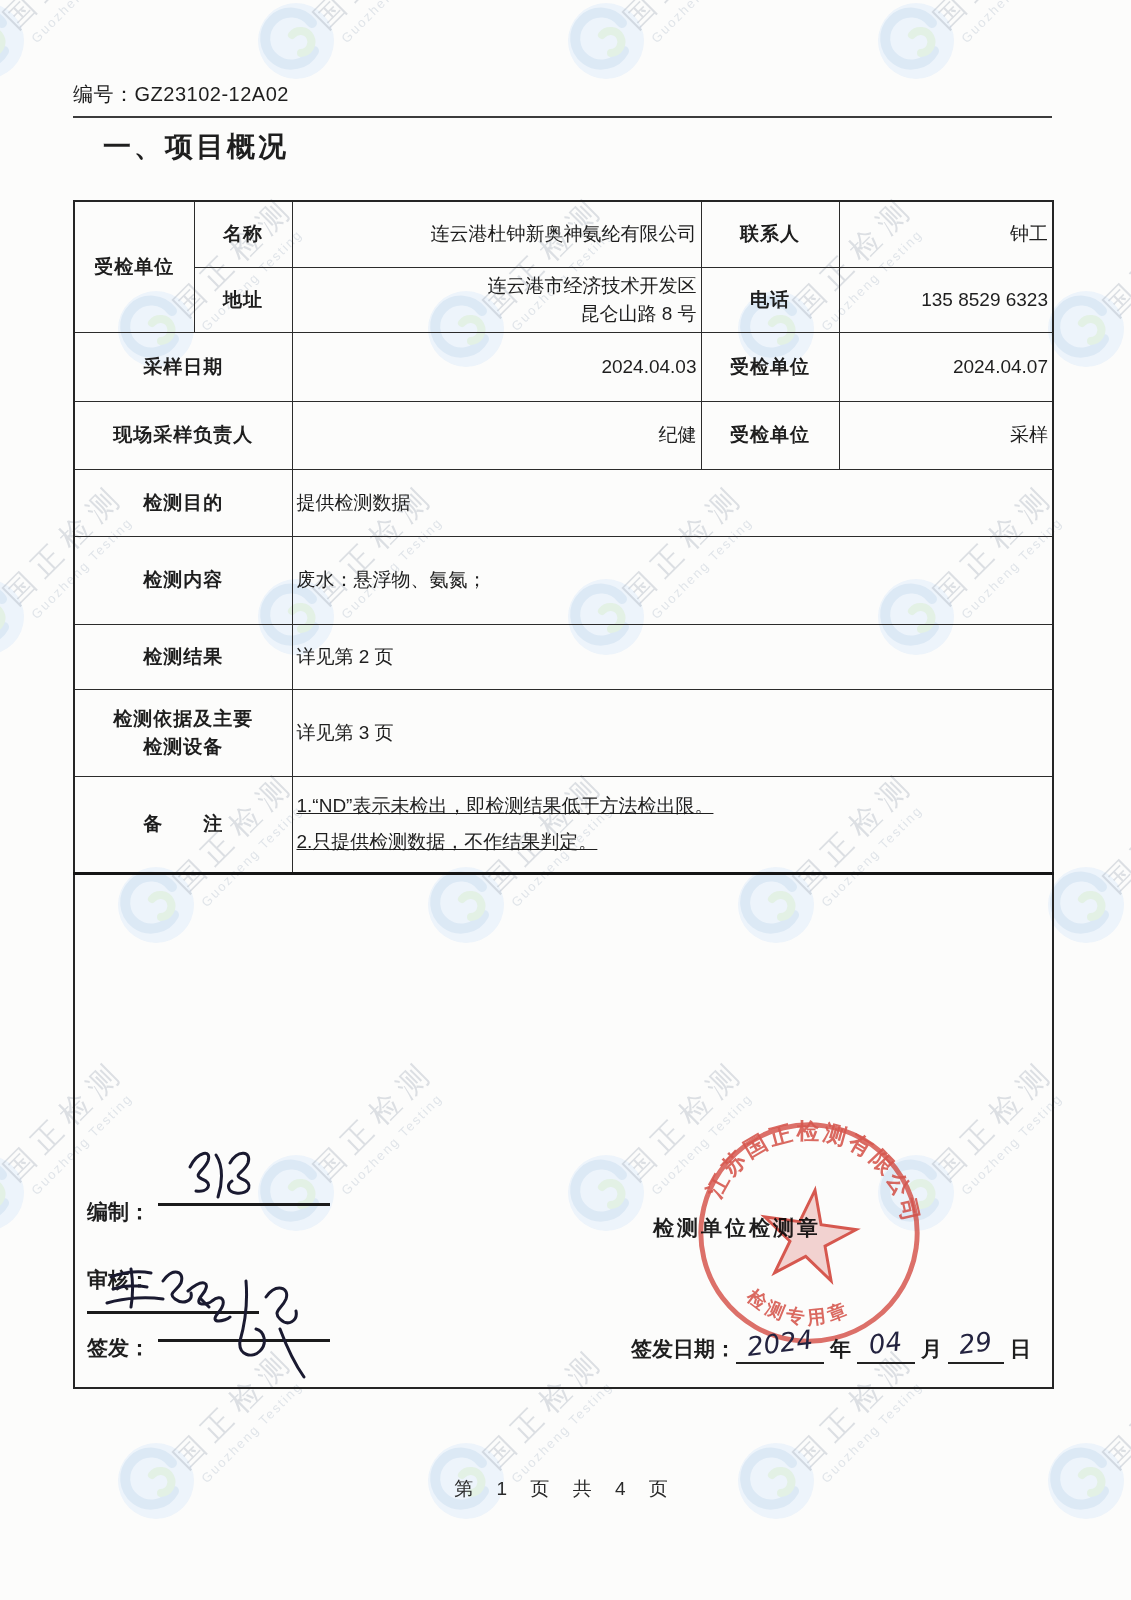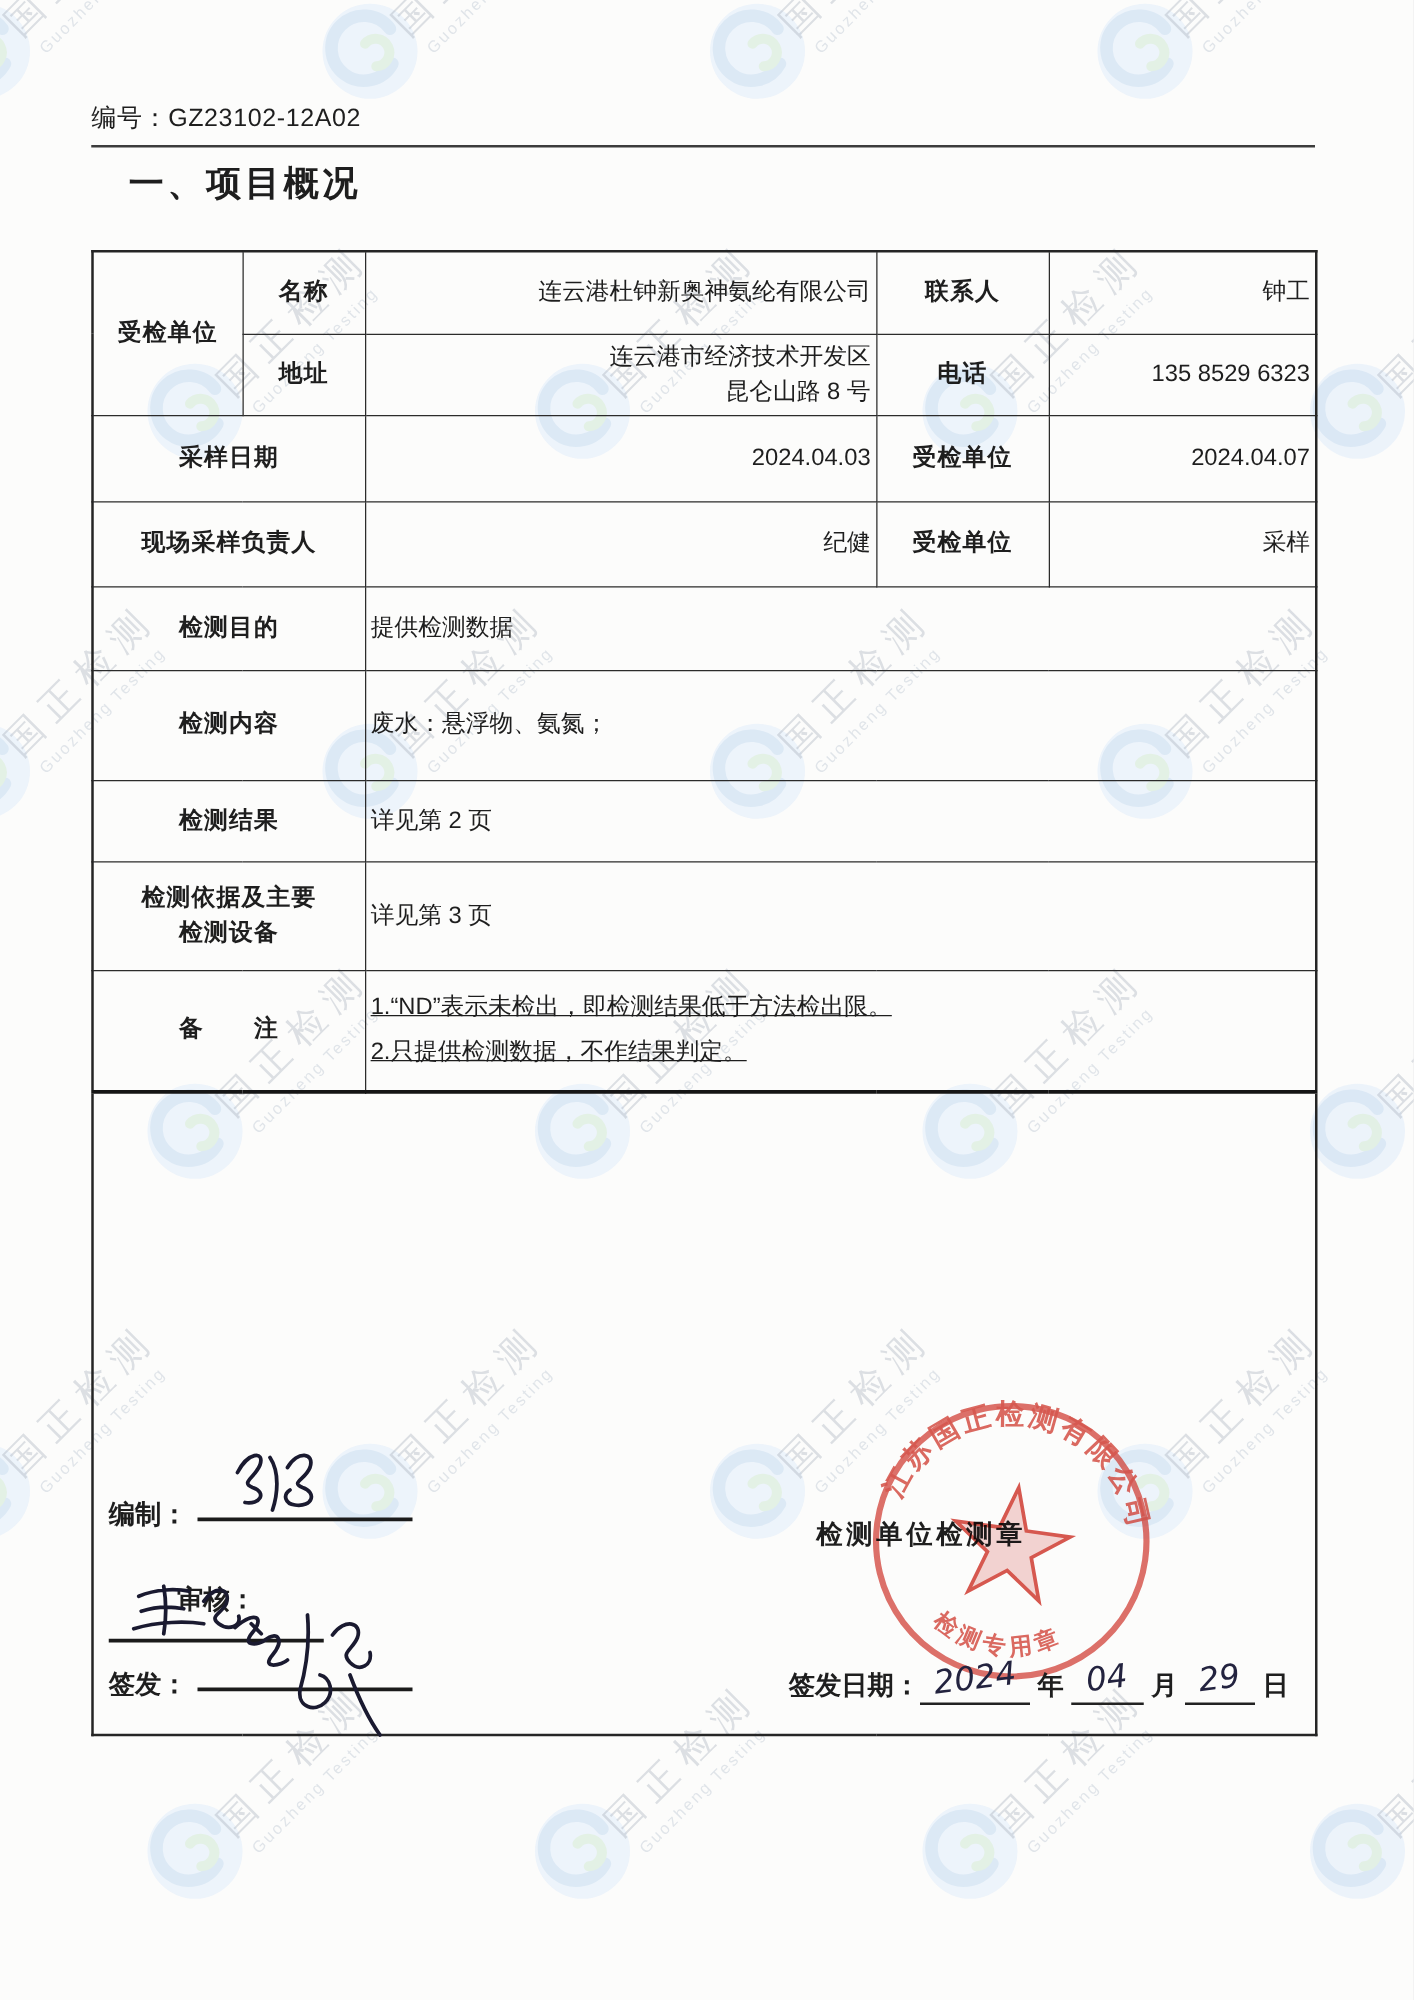--- a/index.html
+++ b/index.html
@@ -26,21 +26,21 @@
   
   table.ovw{position:absolute;left:73px;top:200px;width:979px;border-collapse:collapse;table-layout:fixed;
     border:2px solid #252525;}
   table.ovw td{border:1.5px solid #2b2b2b;vertical-align:middle;font-size:19px;line-height:1.45;
     padding:2px 4px;background:transparent;}
   td.lbl{font-weight:700;text-align:center;font-size:20px;letter-spacing:1px;}
   td.val{text-align:right;}
   td.val-left{text-align:left;padding-left:20px;}
   tr.sig-row td{border-top:3px solid #151515;position:relative;padding:0;}
   
-  .sig-item{position:absolute;display:flex;align-items:center;gap:8px;}
+  .sig-item{position:absolute;display:flex;align-items:flex-start;gap:8px;}
   .sig-label{font-size:21px;font-weight:700;white-space:nowrap;padding-bottom:2px;}
   .sig-line{position:relative;width:172px;height:6px;border-bottom:3px solid #1b1b1b;}
   .sig-line svg{position:absolute;left:10px;}
   .stamp-caption{position:absolute;left:578px;top:338px;font-size:21px;font-weight:700;letter-spacing:3px;}
   .stamp{position:absolute;left:616px;top:240px;width:236px;height:236px;
     transform:rotate(8deg);mix-blend-mode:multiply;opacity:.85;}
   .issue-date{position:absolute;left:556px;top:450px;font-size:21px;font-weight:700;white-space:nowrap;}
   .hw-seg{display:inline-block;border-bottom:2.5px solid #222;text-align:center;vertical-align:bottom;}
   .hw-num{display:inline-block;font-family:"DejaVu Sans",sans-serif;font-style:italic;font-weight:400;
     font-size:26px;color:#23233f;transform:rotate(-7deg);}
@@ -440,15 +440,16 @@
 
           <div class="issue-date">
             <span>签发日期：</span><span class="hw-seg" style="width:88px;"><span class="hw-num">2024</span></span><span class="date-unit">年</span><span class="hw-seg" style="width:58px;"><span class="hw-num">04</span></span><span class="date-unit">月</span><span class="hw-seg" style="width:56px;"><span class="hw-num">29</span></span><span class="date-unit">日</span>
           </div>
 
         </td>
       </tr>
     </tbody>
       </table>
 
+    <div class="footer">第 1 页 共 4 页</div>
 
   </div>
 </div>
 
 </body></html>

